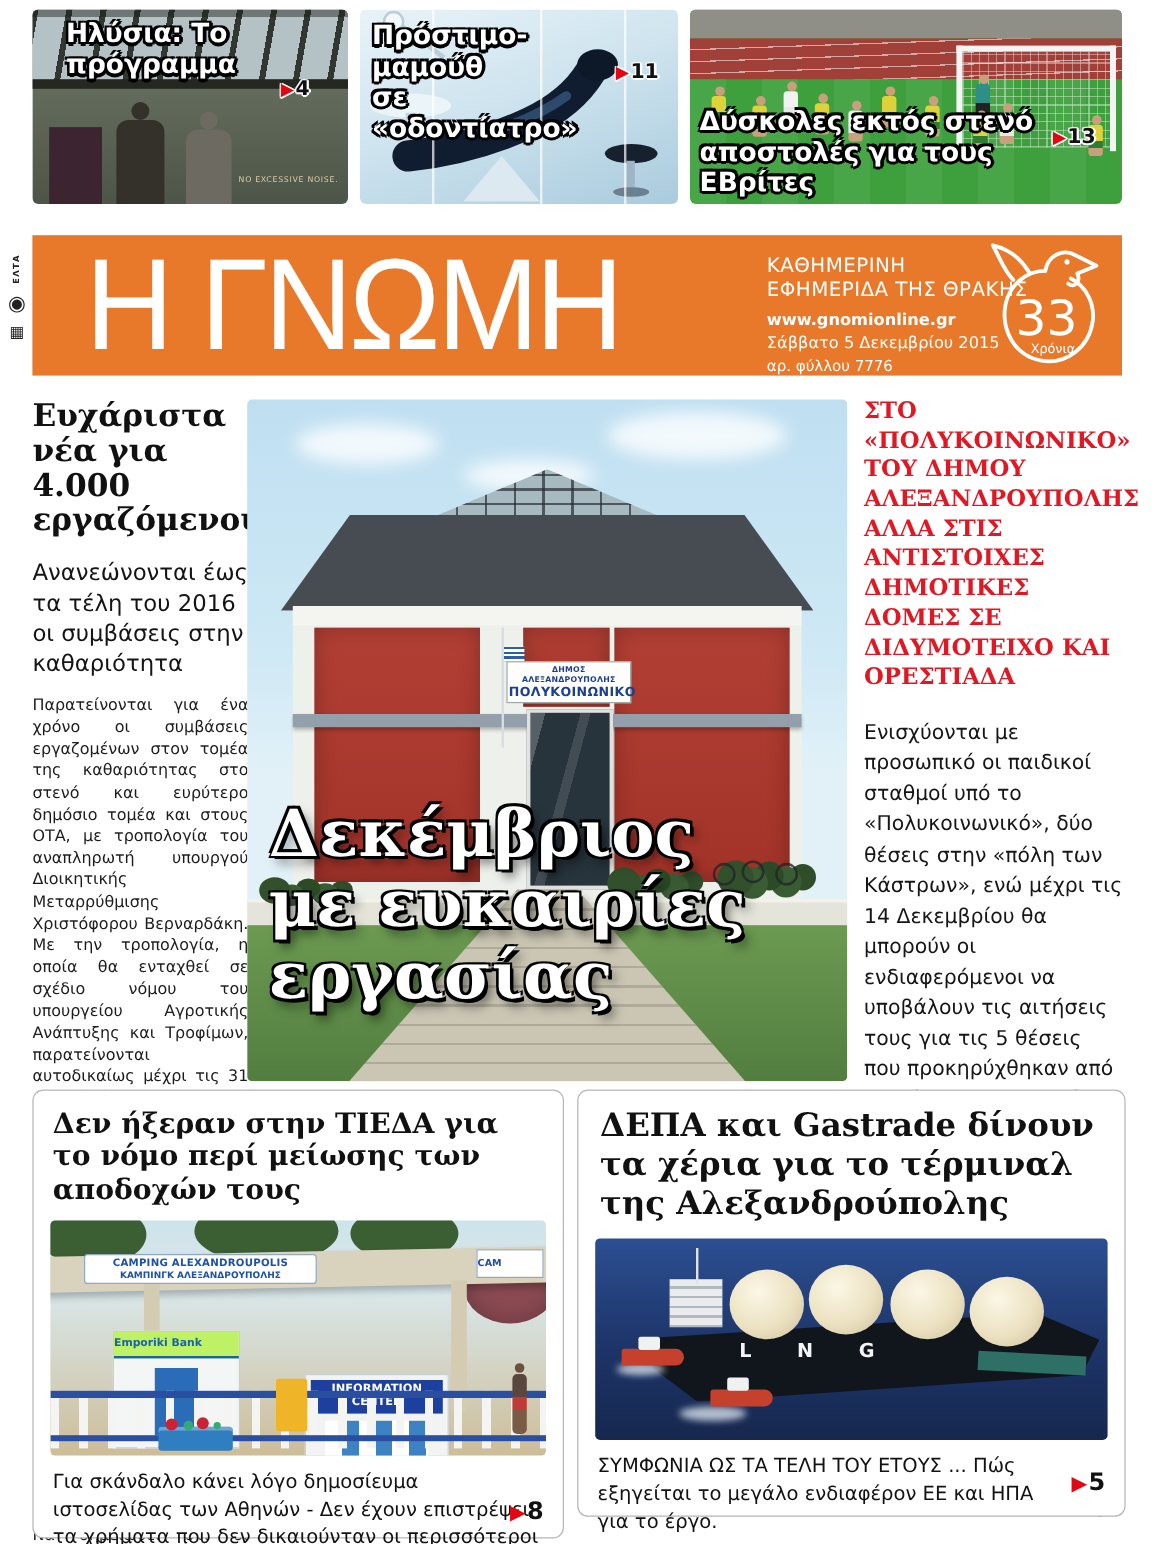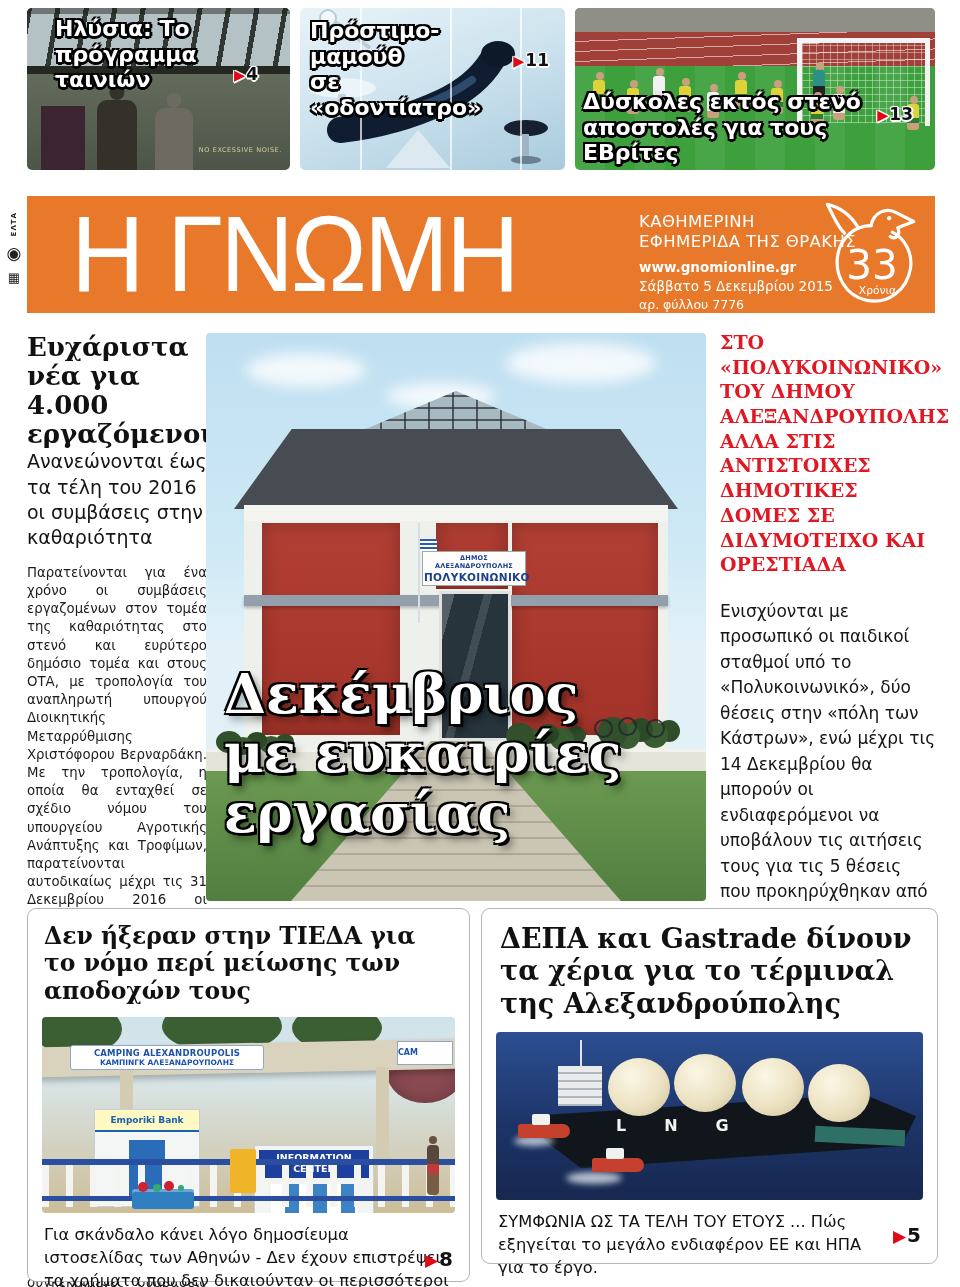--- a/index.html
+++ b/index.html
@@ -59,21 +59,21 @@
   .mh-web{font-size:13.5px;font-weight:700;margin-top:7px;}
   .mh-date{font-size:13.5px;margin-top:3px;}
   .mh-issue,.mh-price{font-size:12.5px;margin-top:3px;}
   .dove{position:absolute;right:6px;top:2px;}
   .edge-logos{position:absolute;left:3px;top:212px;width:22px;display:flex;flex-direction:column;align-items:center;gap:9px;color:#222;}
   .elta{writing-mode:vertical-rl;transform:rotate(180deg);font-size:7px;font-weight:700;letter-spacing:1px;}
   .glyph1{font-size:17px;line-height:1;} .glyph2{font-size:13px;line-height:1;}
   
   .lead-left{position:absolute;left:27px;top:333px;width:180px;}
   .ll-head{font-family:"DejaVu Serif",serif;font-weight:700;font-size:26px;line-height:1.12;color:#111;}
-  .ll-sub{font-size:19px;line-height:1.32;color:#141414;}
+  .ll-sub{margin-top:16px;font-size:19px;line-height:1.32;color:#141414;}
   .ll-body{margin-top:14px;font-size:13.3px;line-height:1.37;text-align:justify;color:#1c1c1c;}
   .ll-body p{margin:0;}
   .main-photo{position:absolute;left:206px;top:333px;width:500px;height:568px;border-radius:4px;overflow:hidden;
     background:linear-gradient(180deg,#bfdff1 0%,#cfe9f5 38%,#e2f1f8 55%);}
   .cloud{position:absolute;background:rgba(255,255,255,.8);border-radius:50%;filter:blur(7px);}
   .bld-base{position:absolute;left:38px;right:38px;top:175px;height:256px;background:#eef0ec;}
   .bld-roof{position:absolute;left:28px;right:28px;top:96px;height:80px;background:#474c52;
     clip-path:polygon(0 100%,13% 0,87% 0,100% 100%);}
   .bld-dome{position:absolute;left:150px;width:200px;top:58px;height:42px;background:#a7bac2;
     clip-path:polygon(0 100%,50% 0,100% 100%);
@@ -127,22 +127,22 @@
   .canopy{position:absolute;left:-6px;right:-6px;top:26px;height:30px;background:#d9d3be;transform:rotate(-1.2deg);
     box-shadow:0 4px 6px rgba(0,0,0,.25);}
   .camp-sign{position:absolute;left:28px;top:28px;width:188px;background:#fff;border:1px solid #8fa7c9;border-radius:3px;
     text-align:center;color:#1d52a8;padding:2px 2px;z-index:3;}
   .cs1{font-size:8.5px;font-weight:800;letter-spacing:.2px;}
   .cs2{font-size:7.5px;font-weight:700;}
   .camp-sign2{position:absolute;right:2px;top:24px;width:54px;height:22px;background:#fff;border:1px solid #8fa7c9;z-index:3;
     font-size:8px;font-weight:800;color:#1d52a8;text-align:left;line-height:22px;}
   .pillar{position:absolute;top:50px;width:13px;height:110px;background:#d3cbb2;}
   .booth{position:absolute;left:52px;top:92px;width:104px;height:96px;background:#f4f6f6;border:1px solid #c9cfd4;z-index:2;}
-  .booth .bank{height:20px;background:#fef9c3;border-bottom:2px solid #1b62ad;color:#1b62ad;font-weight:700;font-size:9px;
-    text-align:center;line-height:20px;}
+  .booth .bank{height:20px;background:#bef264;border-bottom:2px solid #1b62ad;color:#1b62ad;font-weight:700;font-size:9px;
+    text-align:left;line-height:20px;}
   .booth .atm{position:absolute;left:34px;top:30px;width:36px;height:56px;background:#2b6cb8;}
   .kiosk{position:absolute;left:212px;top:104px;width:118px;height:100px;background:#f2f4f4;border:1px solid #c9cfd4;z-index:2;margin-top:24px;}
   .kiosk .info{margin:4px 4px 0;background:#1d3f9e;color:#fff;font-weight:800;font-size:9.5px;text-align:center;
     padding:3px 0;line-height:1.15;}
   .kiosk .stripes{position:absolute;left:16px;right:16px;top:38px;bottom:4px;
     background:repeating-linear-gradient(90deg,#fff 0 14px,#3d83c4 14px 28px);}
   .fence{position:absolute;left:0;right:0;top:142px;height:48px;z-index:3;
     background:repeating-linear-gradient(90deg,#f4f4f2 0 7px,transparent 7px 24px);}
   .fence::before{content:"";position:absolute;left:0;right:0;top:0;height:6px;background:#2b4fa0;}
   .fence::after{content:"";position:absolute;left:0;right:0;bottom:6px;height:5px;background:#2b4fa0;}
@@ -180,21 +180,20 @@
     <div class="ph movie">
       <div class="sky"></div>
       <div class="truss"></div>
       <div class="door"></div>
       <div class="figure man1"></div>
       <div class="figure man2"></div>
       <div class="sign">NO EXCESSIVE NOISE.</div>
     </div>
     <div class="t-title" style="top:8px;left:12px;max-width:230px;margin-left:16px;">
       <span>Ηλύσια: Το πρόγραμμα</span>
-      <span>ταινιών</span>
     </div>
     <div class="pref" style="right:32px;top:56px;">
       <span class="arr">▶</span><span>4</span>
     </div>
   </div>
 
   <div class="tease t2">
     <div class="ph dentist">
       <div class="panel" style="left:60px;"></div>
       <div class="panel" style="left:150px;"></div>

